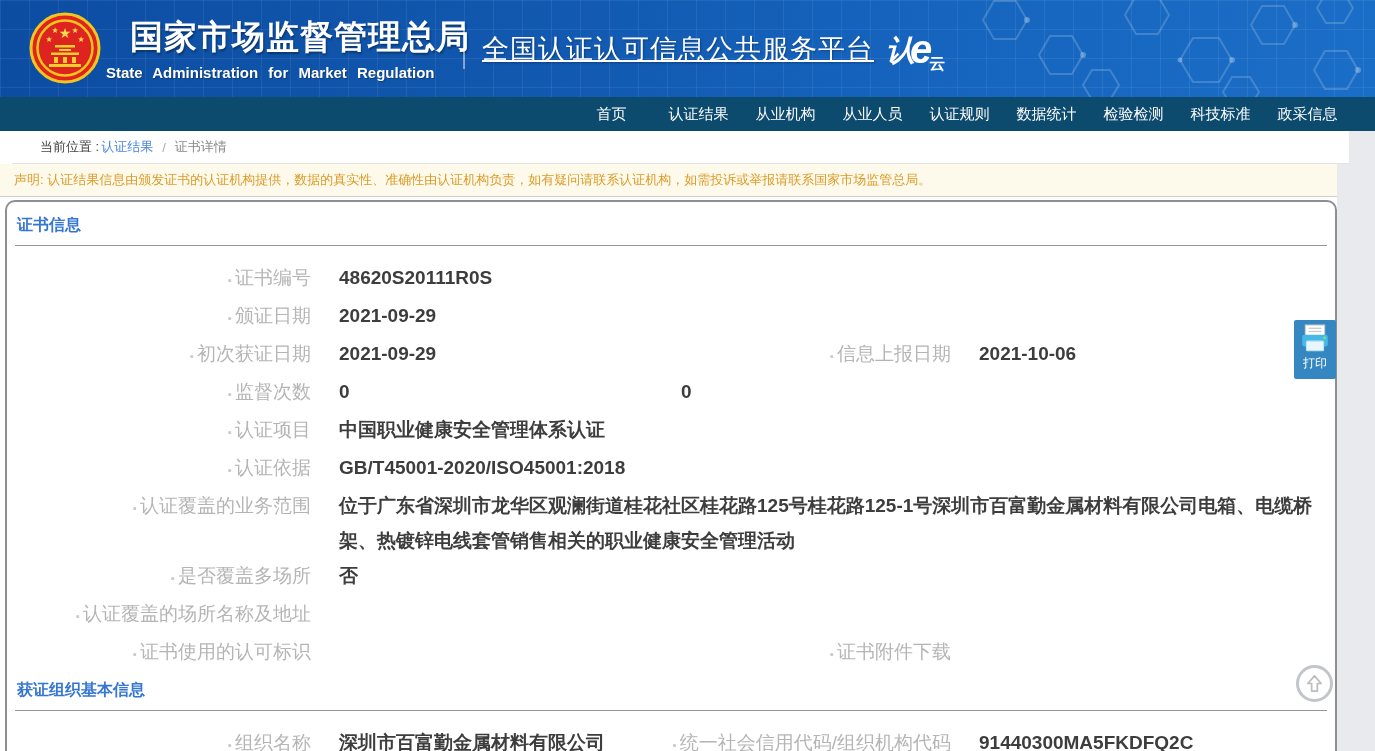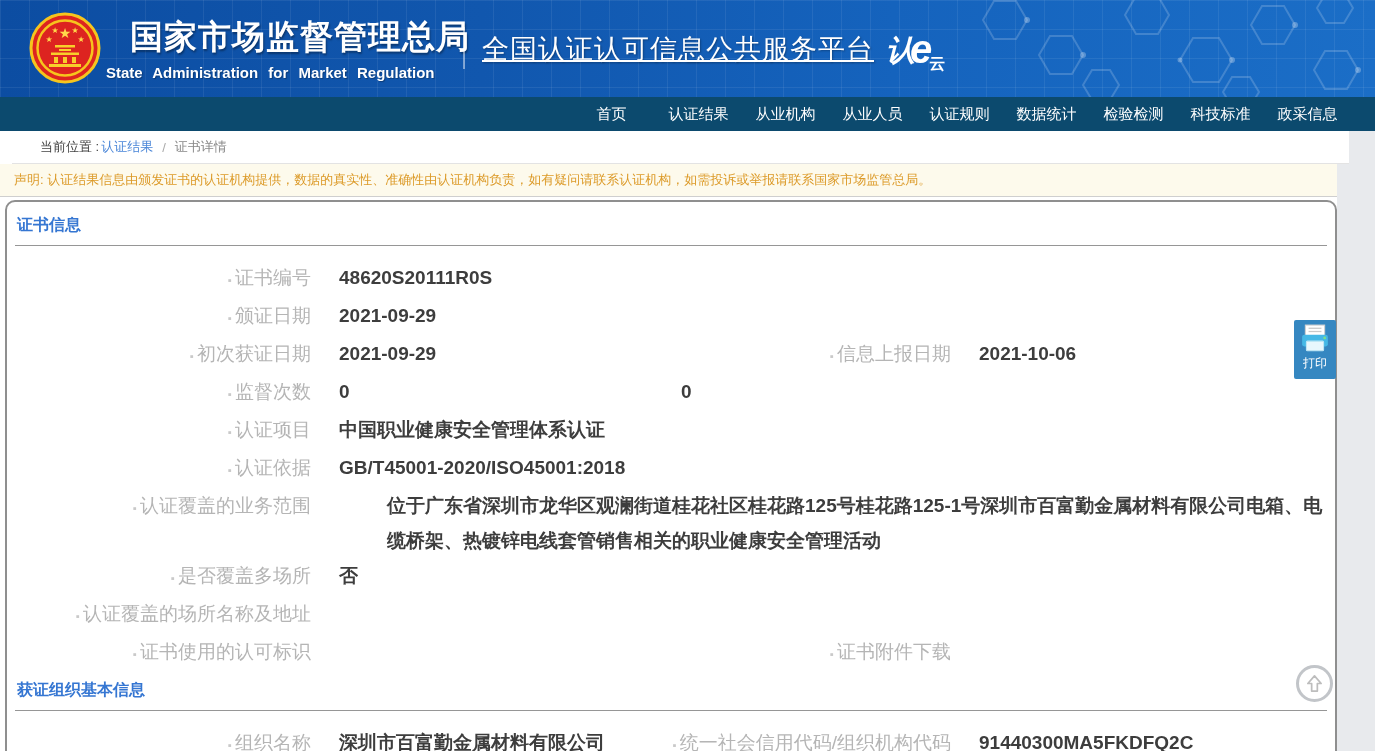--- a/index.html
+++ b/index.html
@@ -69,21 +69,21 @@
     background:#fff; border:2px solid #8f8f8f; border-radius:10px; padding:0 6px;
   }
   .section-title { color:#3576d2; font-size:16px; font-weight:bold; padding:13px 4px 9px; }
   .section-title.org { padding-top:8px; }
   .section-rule { border-bottom:1px solid #969696; margin:0 2px; }
   .rows { padding-top:14px; }
   .row { display:flex; line-height:35px; font-size:19px; }
   .cell { display:flex; }
   .cell.half-l { width:640px; flex:none; }
   .cell.half-r { flex:1; }
-  .cell.wide { flex:1;gap:48px; }
+  .cell.wide { flex:1; }
   .lbl { width:298px; flex:none; text-align:right; color:#b5b5b5; }
   .lbl::before { content:"▪ "; color:#c9c9c9; font-size:11px; }
   .val { margin-left:28px; color:#3d3d3d;font-weight:bold; }
   .cell.wide .val { flex:1; }
 
   
   .print-btn {
     position:absolute; left:1294px; top:292px; width:42px; height:59px;
     background:#3587c1; border-radius:2px; display:flex; flex-direction:column;
     align-items:center; justify-content:flex-start; padding-top:4px; cursor:pointer;margin-top:28px;

